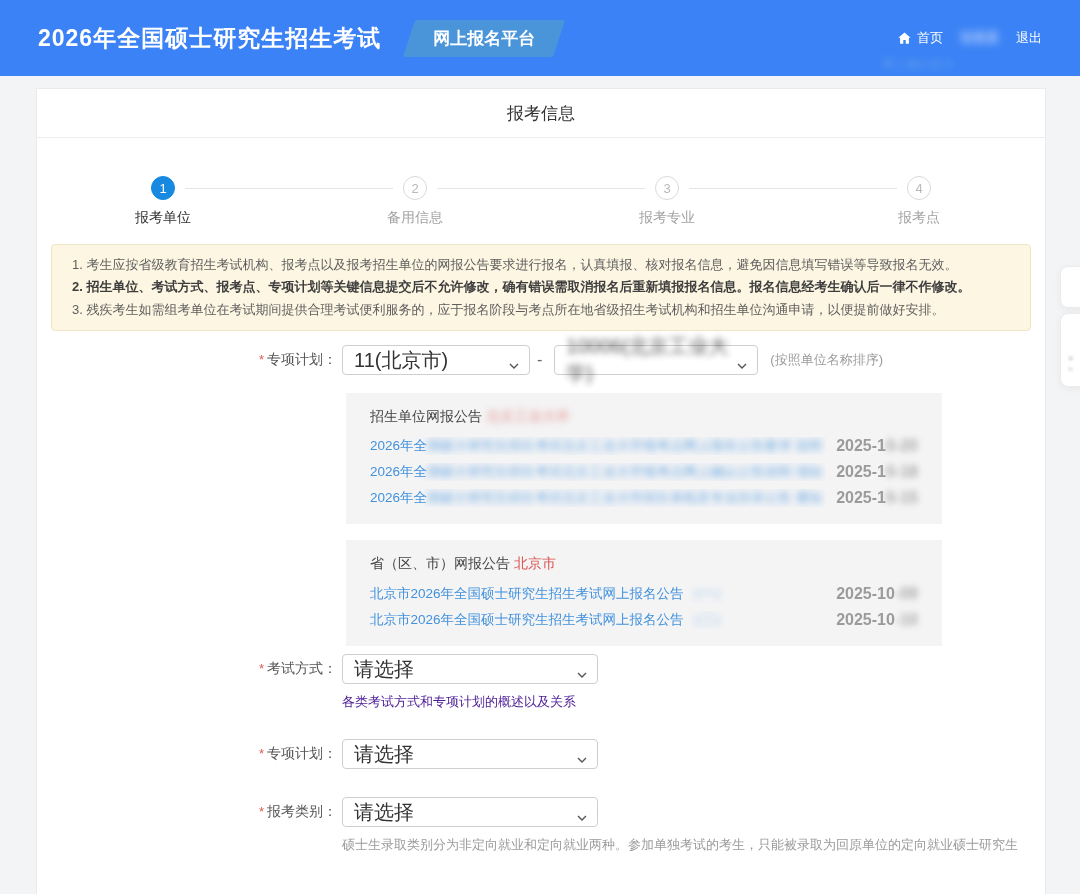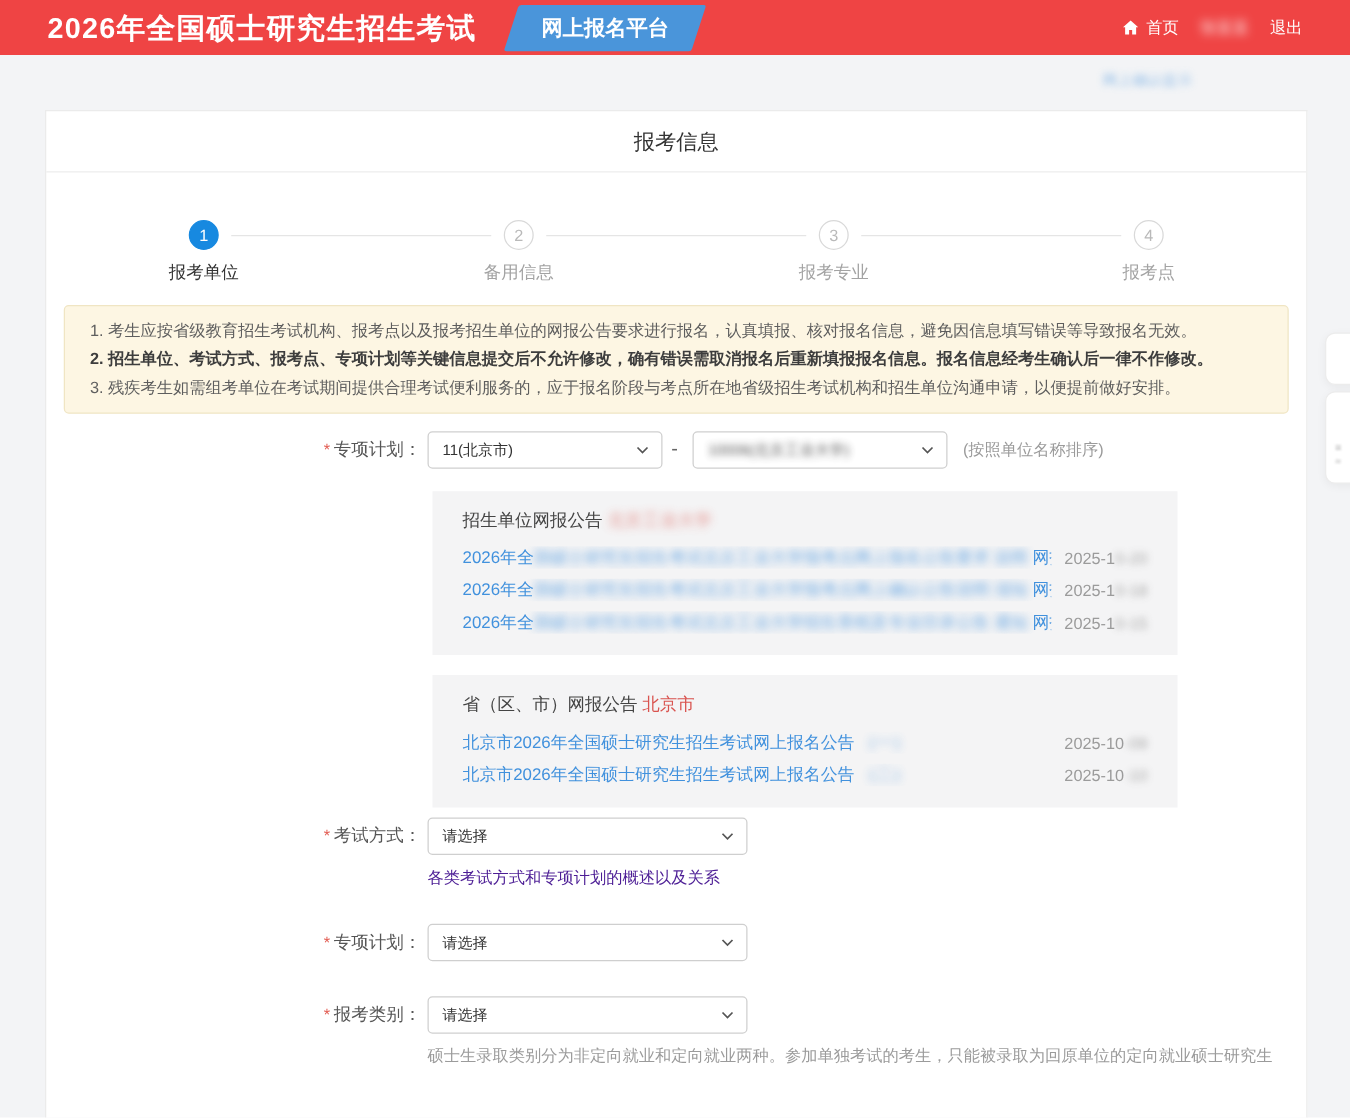--- a/index.html
+++ b/index.html
@@ -6,21 +6,21 @@
   html,body { width:1080px; height:894px; }
   body {
     font-family:"Liberation Sans","DejaVu Sans",sans-serif;
     background:#f3f4f6;
     position:relative;
     overflow:hidden;
     color:#333;
   }
   
   .topbar {
-    height:44px; background:#ef4444;
+    height:76px; background:#3b82f6;
     display:flex; align-items:center;
     padding:0 38px;
     position:relative; z-index:5;
   }
   .brand-title { color:#fff; font-size:23px; font-weight:bold; letter-spacing:1px; }
   .brand-badge {
     margin-left:28px; position:relative; color:#fff; font-size:17px; font-weight:bold;
     padding:7px 24px;
   }
   .brand-badge::before {
@@ -65,41 +65,41 @@
   }
   .notice .bold { font-weight:bold; color:#3d3d3d; }
   
   .form { padding-top:14px; }
   .form-row { display:flex; align-items:center; }
   .form-label { width:300px; text-align:right; font-size:14px; color:#555; flex:0 0 300px; }
   .req { color:#e25b51; margin-right:3px; font-size:13px; }
   .select-box {
     height:30px; border:1px solid #cfcfcf; border-radius:4px; background:#fff;
     display:flex; align-items:center; justify-content:space-between;
-    padding:0 9px 0 11px; font-size:12px; color:#333; margin-left:5px; cursor:pointer;
+    padding:0 9px 0 11px; font-size:20px; color:#333; margin-left:5px; cursor:pointer;
   }
   .sel-province { width:188px; }
   .sel-unit { width:204px; }
   .sel-wide { width:256px;gap:34px; }
   .chev { width:12px; height:12px; flex:0 0 12px; margin-left:6px; }
   .dash { margin:0 7px; color:#666; }
   .gray-note { margin-left:12px; color:#9b9b9b; font-size:13px; }
   .blur { filter:blur(3px); opacity:.85; }
   
   .ann-box {
     margin:18px 0 0 309px; width:596px; background:#f4f4f5;
     padding:15px 24px 17px; font-size:13.5px;
   }
   .ann-title { color:#444; font-size:14px; margin-bottom:11px; }
   .ann-title .red { color:#d9534f; }
   .ann-title .red-blur { color:#e07b75; filter:blur(3.5px); opacity:.85; }
   .ann-row { display:flex; justify-content:space-between; align-items:center; margin-top:8px; }
   .ann-link { color:#4191dd; text-decoration:none; white-space:nowrap; overflow:hidden; }
   .ann-link .mid { filter:blur(3.5px); opacity:.8; }
-  .ann-date { color:#9b9b9b; font-size:13px; flex:0 0 auto; margin-left:10px; }
+  .ann-date { color:#9b9b9b; font-size:16px; flex:0 0 auto; margin-left:10px;font-weight:bold; }
   .ann-date .blur { filter:blur(3px); }
   
   .sub-row { margin:9px 0 0 305px; font-size:13px; }
   .info-link { color:#4c1d95; text-decoration:none; }
   .note-row { margin:9px 0 0 305px; font-size:13px; color:#9b9b9b; } .mt24 { margin-top:8px; } .mt28 { margin-top:28px; }
   
   .float-box {
     position:absolute; left:1060px; width:36px; background:#fff;
     border:1px solid #ececec; border-radius:8px;
     box-shadow:0 2px 8px rgba(0,0,0,.05); z-index:8;

